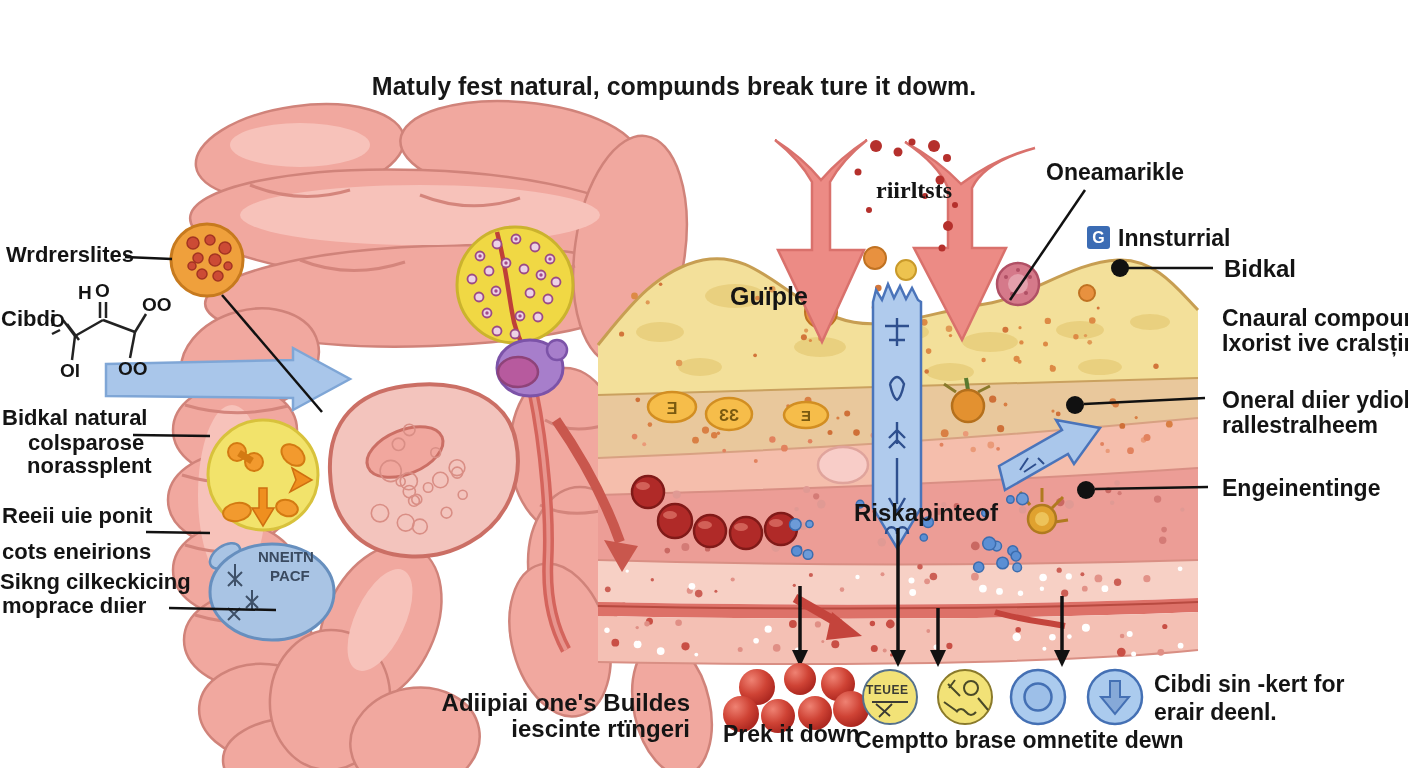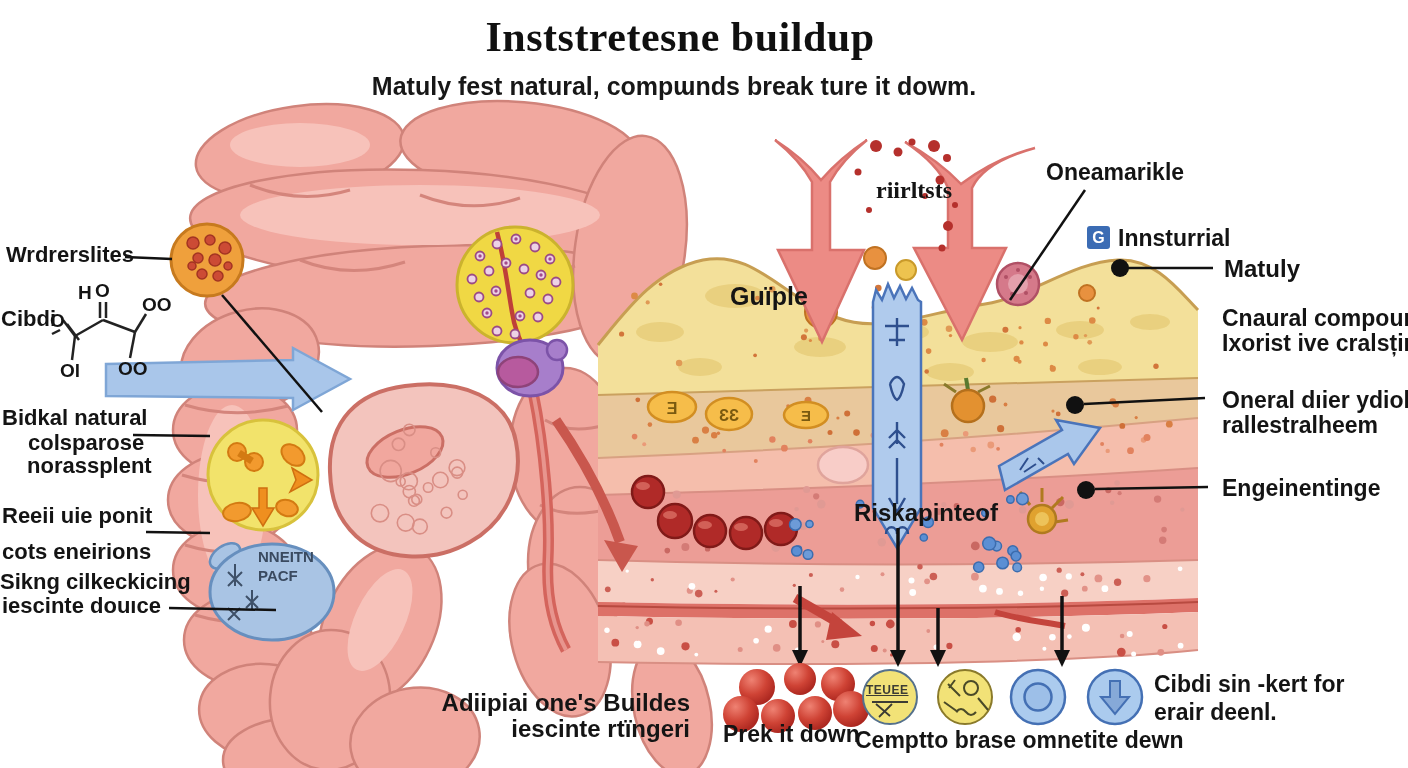--- a/index.html
+++ b/index.html
@@ -10,21 +10,21 @@
   .title{font-family:"Liberation Serif",serif;font-size:42px;letter-spacing:.5px;color:#101010;}
   .subtitle{font-size:25px;color:#171717;}
   .lab22{font-size:22px;text-align:center;}
   .lab23{font-size:23px;}
   .lab24{font-size:24px;}
   .lab26{font-size:25px;}
   .center{text-align:right;}
   .gbadge{position:absolute;width:23px;height:23px;background:#3b6cb4;border-radius:3px;
           color:#fff;font-size:16px;font-weight:700;text-align:center;line-height:23px;}
   .sticker{font-size:15px;color:#3a4a60;line-height:1.25;font-weight:700;}
-  .teuee{font-size:12px;color:#3c3c34;letter-spacing:.5px;text-decoration:underline;}
+  .teuee{font-size:12px;color:#3c3c34;letter-spacing:.5px;}
 </style>
 </head>
 <body>
 
 <div id="stage">
 
 <svg id="art" width="1408" height="768" viewBox="0 0 1408 768">
   <defs>
     <radialGradient id="rg" cx="35%" cy="30%" r="75%">
       <stop offset="0%" stop-color="#ef8273"></stop>
@@ -610,61 +610,60 @@
   <g>
     <circle cx="1038" cy="697" r="27" fill="#abcbee" stroke="#4470b4" stroke-width="2.5"></circle>
     <circle cx="1038" cy="697" r="13.5" fill="#9dbfe8" stroke="#4470b4" stroke-width="2.5"></circle>
   </g>
   <g>
     <circle cx="1115" cy="697" r="27" fill="#abcbee" stroke="#4470b4" stroke-width="2.5"></circle>
     <path d="M1110,681 h10 v16 h9 L1115,714 L1101,697 h9 Z" fill="#86a9d8" stroke="#4470b4" stroke-width="2"></path>
   </g>
 </svg>
 
-<div class="txt title" style="left:0;top:14px;width:1360px;text-align:center;">Inststretesne buildup</div>
 <div class="txt subtitle" style="left:0;top:72px;width:1348px;text-align:center;">Matuly fest natural, compɯnds break ture it dowm.</div>
 
 <div class="txt lab22" style="left:6px;top:243px;">Wrdrerslites</div>
 <div class="txt lab22" style="left:1px;top:307px;">Cibdi</div>
 
 <div>
   <div class="txt lab22" style="left:2px;top:406px;">Bidkal natural</div>
   <div class="txt lab22" style="left:28px;top:431px;">colsparose</div>
   <div class="txt lab22" style="left:27px;top:454px;">norassplent</div>
 </div>
 <div>
   <div class="txt lab22" style="left:2px;top:504px;">Reeii uie ponit</div>
   <div class="txt lab22" style="left:2px;top:528px;margin-top:12px;">cots eneirions</div>
 </div>
 <div>
   <div class="txt lab22" style="left:0px;top:570px;">Sikng cilkeckicing</div>
-  <div class="txt lab22" style="left:2px;top:594px;">iescinte douıce</div>
+  <div class="txt lab22" style="left:2px;top:594px;">moprace dıier</div>
 </div>
 
 <div class="txt" style="left:78px;top:282px;font-size:19px;">H</div>
 <div class="txt" style="left:95px;top:280px;font-size:19px;">O</div>
 <div class="txt" style="left:142px;top:294px;font-size:19px;">OO</div>
 <div class="txt" style="left:50px;top:310px;font-size:19px;">O</div>
 <div class="txt" style="left:60px;top:360px;font-size:19px;">Ol</div>
 <div class="txt" style="left:118px;top:358px;font-size:19px;">OO</div>
 
 <div class="txt sticker" style="left:258px;top:548px;">
   <div>NNEITN</div>
-  <div style="margin-left:0;">PACF</div>
+  <div style="margin-left:12px;">PACF</div>
 </div>
 <div class="txt teuee" style="left:866px;top:684px;">TEUEE</div>
 
 <div class="txt lab24" style="left:876px;top:177px;font-family:Liberation Serif, serif;">riirltsts</div>
 <div class="txt lab26" style="left:730px;top:282px;">Guïple</div>
 <div class="txt lab24" style="left:854px;top:500px;">Riskapinteof</div>
 
 <div class="txt lab23" style="left:1046px;top:160px;">Oneamarikle</div>
 <div class="gbadge" style="left:1087px;top:226px;">G</div>
 <div class="txt lab23" style="left:1118px;top:226px;">Innsturrial</div>
-<div class="txt lab24" style="left:1224px;top:256px;">Matuly</div>
+<div class="txt lab24" style="left:1224px;top:256px;">Bidkal</div>
 <div>
   <div class="txt lab23" style="left:1222px;top:306px;">Cnaural compounnl</div>
   <div class="txt lab23" style="left:1222px;top:331px;">Ixorist ive cralsțints</div>
 </div>
 <div>
   <div class="txt lab23" style="left:1222px;top:388px;">Oneral dıier ydiol</div>
   <div class="txt lab23" style="left:1222px;top:413px;">rallestralheem</div>
 </div>
 <div class="txt lab23" style="left:1222px;top:476px;">Engeinentinge</div>
 <div>

